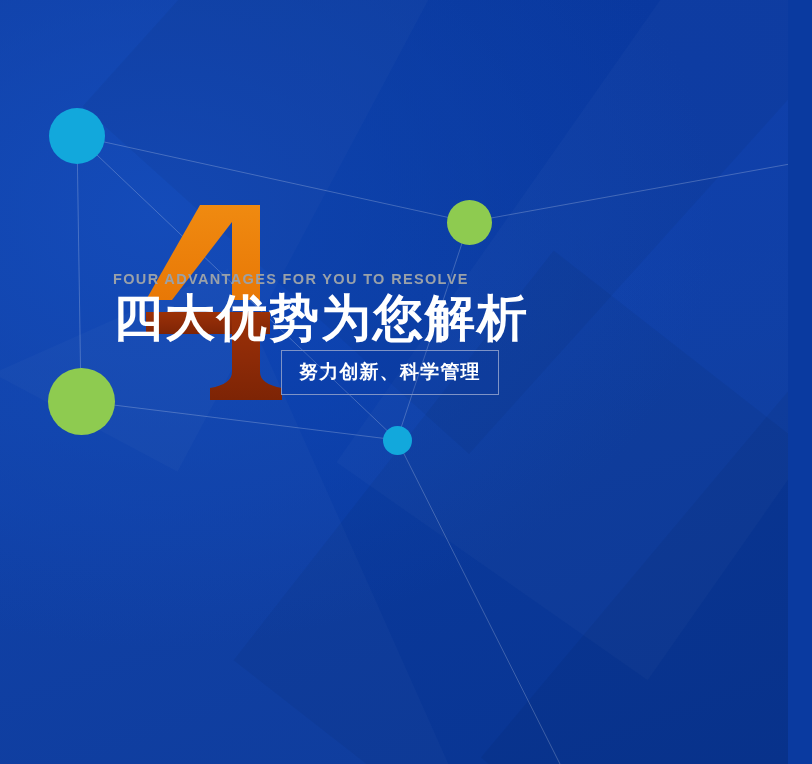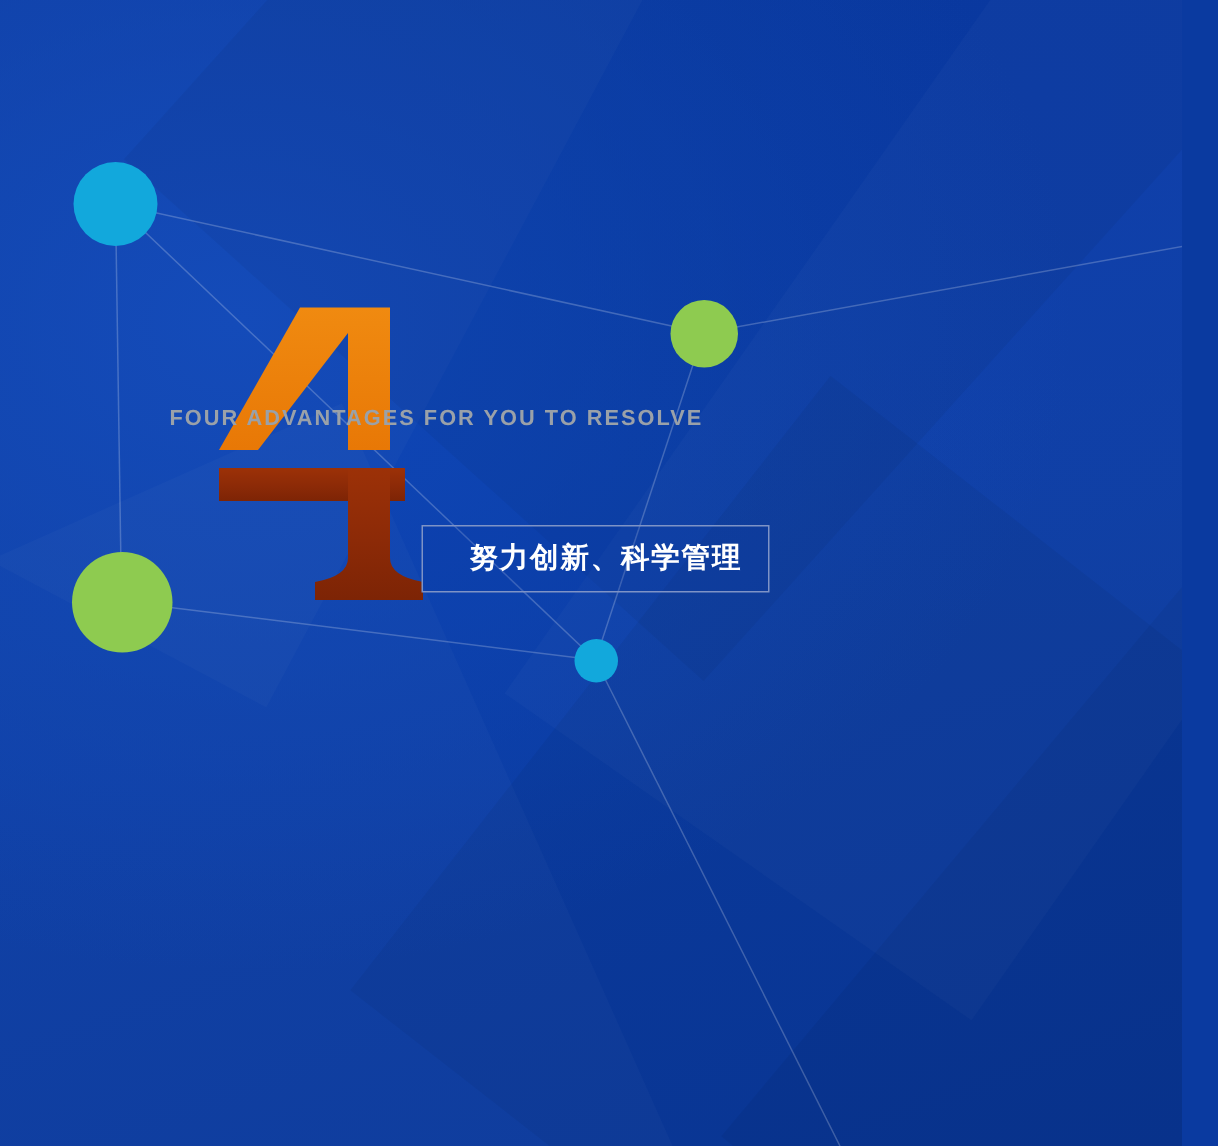--- a/index.html
+++ b/index.html
@@ -142,21 +142,21 @@
 
   .tagline-row {
     position: absolute;
     left: 168px;
     top: 80px;
   }
 
   .tagline {
     display: inline-block;
     border: 1px solid #7e93c6;
-    padding: 8px 17px 9px 31px;
+    padding: 8px 17px 9px 17px;
     color: #ffffff;
     font-size: 19px;
     font-weight: 700;
     letter-spacing: 1.2px;
     white-space: nowrap;
     background: rgba(10,56,158,0.18);
     font-family: "DejaVu Sans", "Liberation Sans", sans-serif;
   }
 </style>
 </head>
@@ -202,20 +202,21 @@
 
     <rect x="92" y="5" width="28" height="95" fill="url(#gradTop)"></rect>
 
     <polygon points="6,112 6,134 130,134 130,112" fill="url(#gradBot)"></polygon>
 
     <path d="M92,112 L120,112 L120,172 Q120,184 142,188 L142,200 L70,200 L70,188 Q92,184 92,172 Z" fill="url(#gradBot)"></path>
   </svg>
 
   <div class="text-block">
     <div class="eyebrow">FOUR ADVANTAGES FOR YOU TO RESOLVE</div>
+    <div class="headline">四大优势为您解析</div>
     <div class="tagline-row">
       <span class="tagline">努力创新、科学管理</span>
     </div>
   </div>
 
   <div class="node node-cyan-tl"></div>
   <div class="node node-green-r"></div>
   <div class="node node-green-bl"></div>
   <div class="node node-cyan-b"></div>
 

